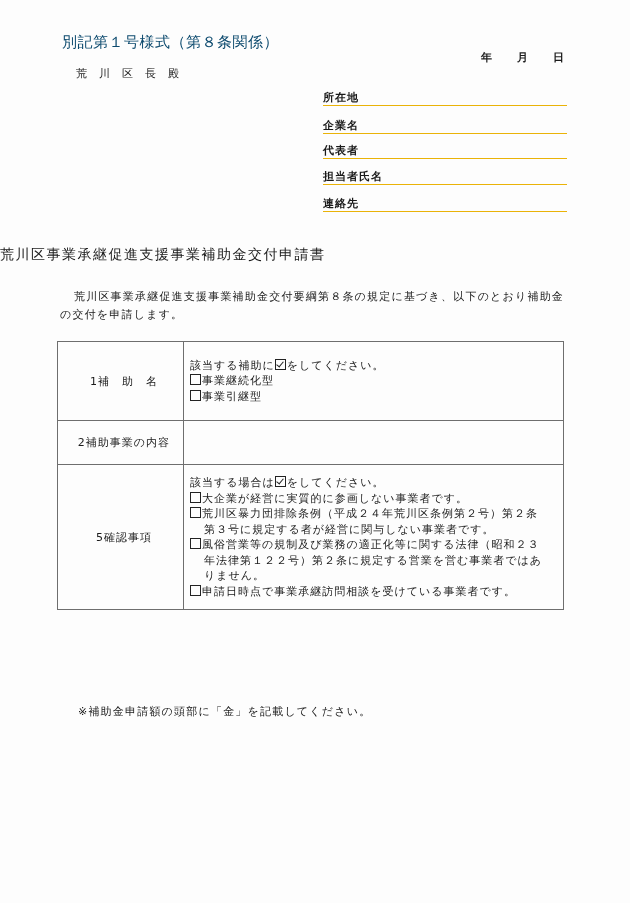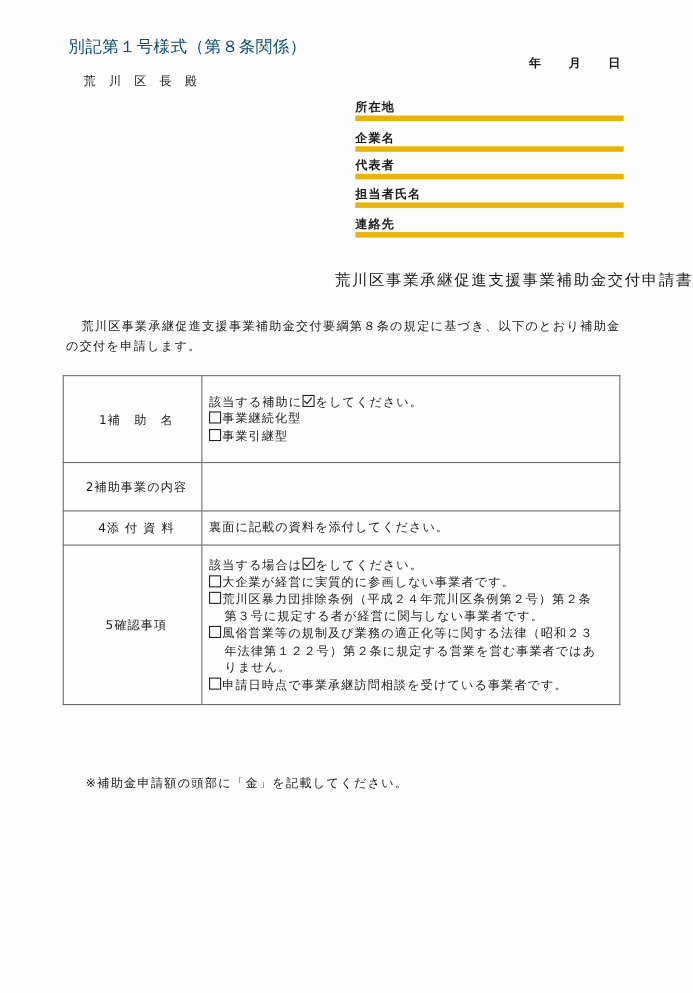--- a/index.html
+++ b/index.html
@@ -4,22 +4,22 @@
 <style>
   html, body { margin: 0; padding: 0; }
   body {
     width: 630px; height: 903px; background: #fdfdfd; position: relative; overflow: hidden;
     font-family: "DejaVu Sans", "Liberation Sans", sans-serif; color: #1a1a1a;
   }
   .abs { position: absolute; }
   .form-no { left: 62px; top: 33px; font-size: 15px; font-family: "DejaVu Serif", "Liberation Serif", serif; letter-spacing: 0.5px; color: #0c4a6e; }
   .date { top: 50px; font-size: 11px; font-weight: bold; }
   .addressee { left: 76px; top: 66px; font-size: 11px; font-weight: normal; letter-spacing: 12px; }
-  .field { left: 323px; width: 244px; font-size: 11px; font-weight: bold; border-bottom: 5px solid #eab308; height: 14px; line-height: 13px; letter-spacing: 1px; }
-  .title { left: 0; width: 630px; top: 246px; text-align: right; font-size: 14px; letter-spacing: 1.5px; }
+  .field { left: 323px; width: 244px; font-size: 11px; font-weight: bold; border-bottom: 1px solid #eab308; height: 14px; line-height: 13px; letter-spacing: 1px; }
+  .title { left: 0; width: 630px; top: 246px; text-align: left; font-size: 14px; letter-spacing: 1.5px; }
   .intro { left: 60px; top: 288px; width: 515px; font-size: 11px; line-height: 18px; letter-spacing: 1.2px; text-indent: 14px; }
 
   table.main { position: absolute; left: 57px; top: 341px; width: 507px; border-collapse: collapse; font-size: 11px; letter-spacing: 1px; }
   table.main td { border: 1.5px solid #6e6e6e; padding: 0; vertical-align: middle; }
   td.label { width: 118px; padding-left: 7px !important; text-align: center; }
   td.content { padding: 4px 6px !important; line-height: 15.5px; }
   .amount-grid { display: flex; height: 100%; }
   .amount-cell { flex: 1; border-left: 1.5px solid #999; display: flex; align-items: center; justify-content: center; font-size: 13px; }
   .amount-cell:first-child { border-left: none; }
   .chk { display: inline-block; width: 9px; height: 9px; border: 1px solid #222; margin-right: 1px; vertical-align: -1px; }
@@ -56,24 +56,20 @@
     <td class="content">
       <div><span>該当する補助に</span><span class="chk chk-checked"></span><span>をしてください。</span></div>
       <div><span class="chk"></span><span>事業継続化型</span></div>
       <div><span class="chk"></span><span>事業引継型</span></div>
     </td>
   </tr>
   <tr style="height:44px">
     <td class="label">2補助事業の内容</td>
     <td class="content"></td>
   </tr>
-  <tr style="height:31px">
-    <td class="label">4添 付 資 料</td>
-    <td class="content">裏面に記載の資料を添付してください。</td>
-  </tr>
   <tr style="height:145px">
     <td class="label">5確認事項</td>
     <td class="content">
       <div><span>該当する場合は</span><span class="chk chk-checked"></span><span>をしてください。</span></div>
       <div><span class="chk"></span><span>大企業が経営に実質的に参画しない事業者です。</span></div>
       <div><span class="chk"></span><span>荒川区暴力団排除条例（平成２４年荒川区条例第２号）第２条</span></div>
       <div class="indent">第３号に規定する者が経営に関与しない事業者です。</div>
       <div><span class="chk"></span><span>風俗営業等の規制及び業務の適正化等に関する法律（昭和２３</span></div>
       <div class="indent">年法律第１２２号）第２条に規定する営業を営む事業者ではあ</div>
       <div class="indent">りません。</div>

